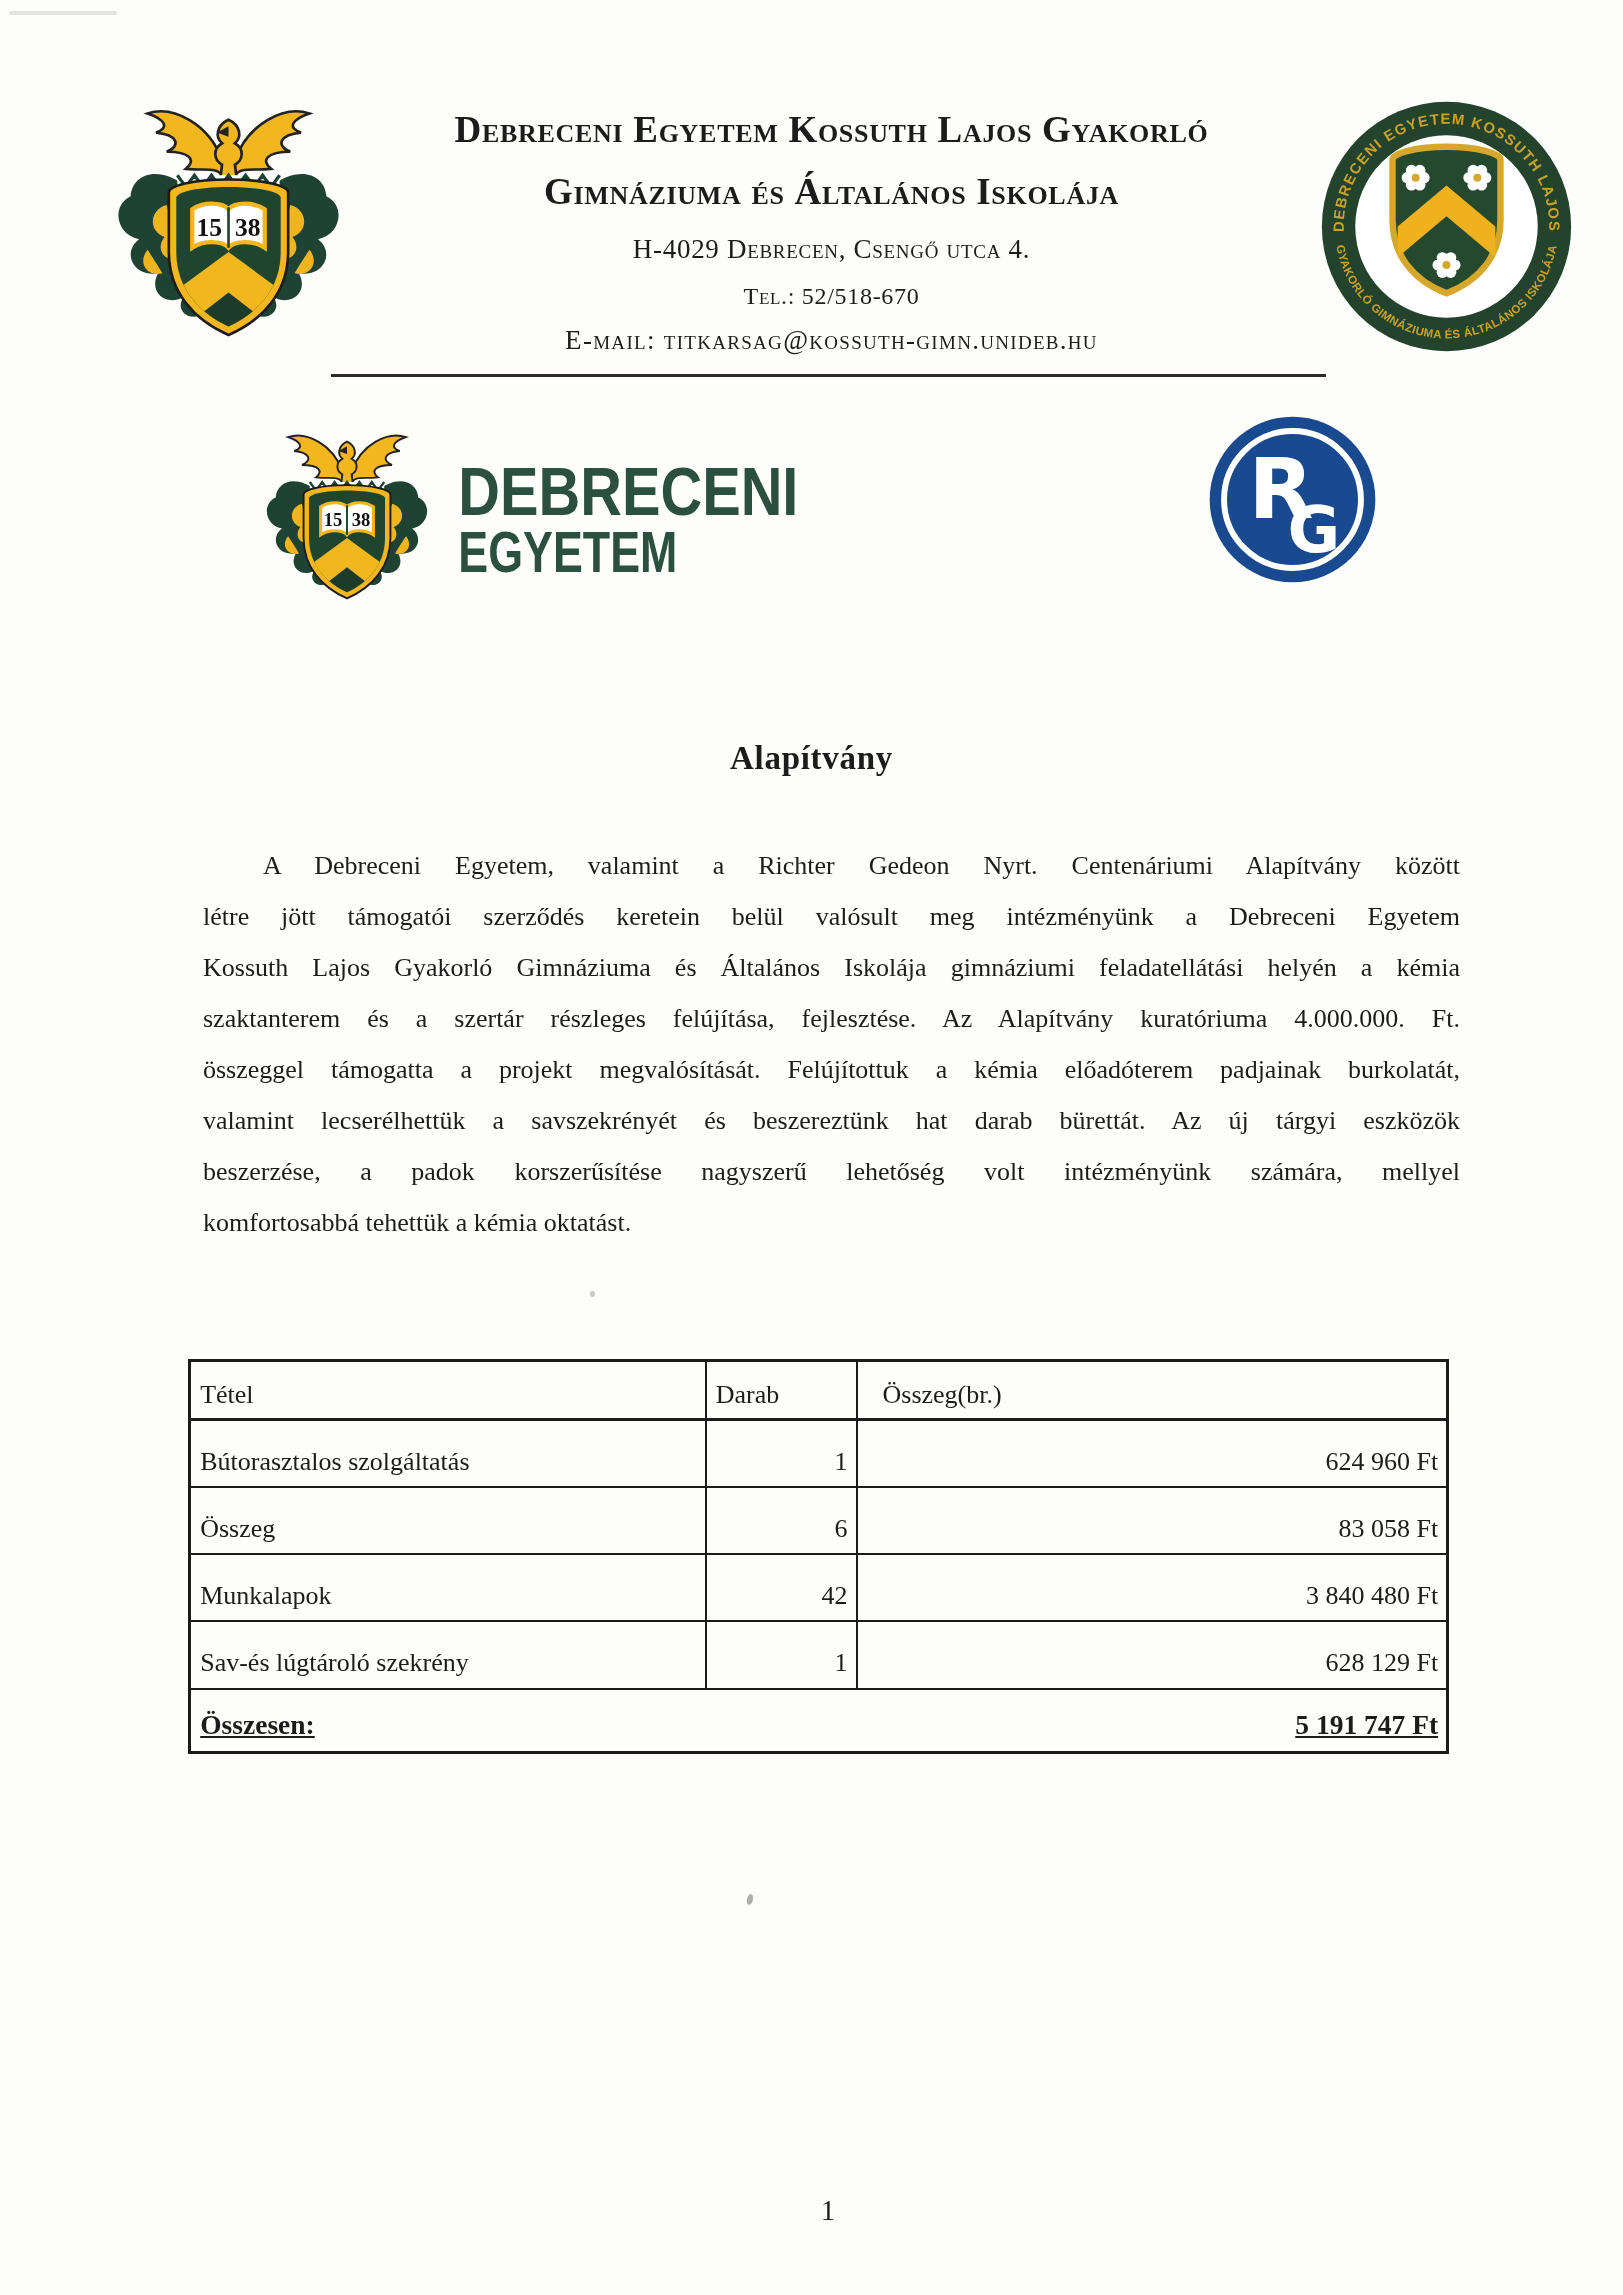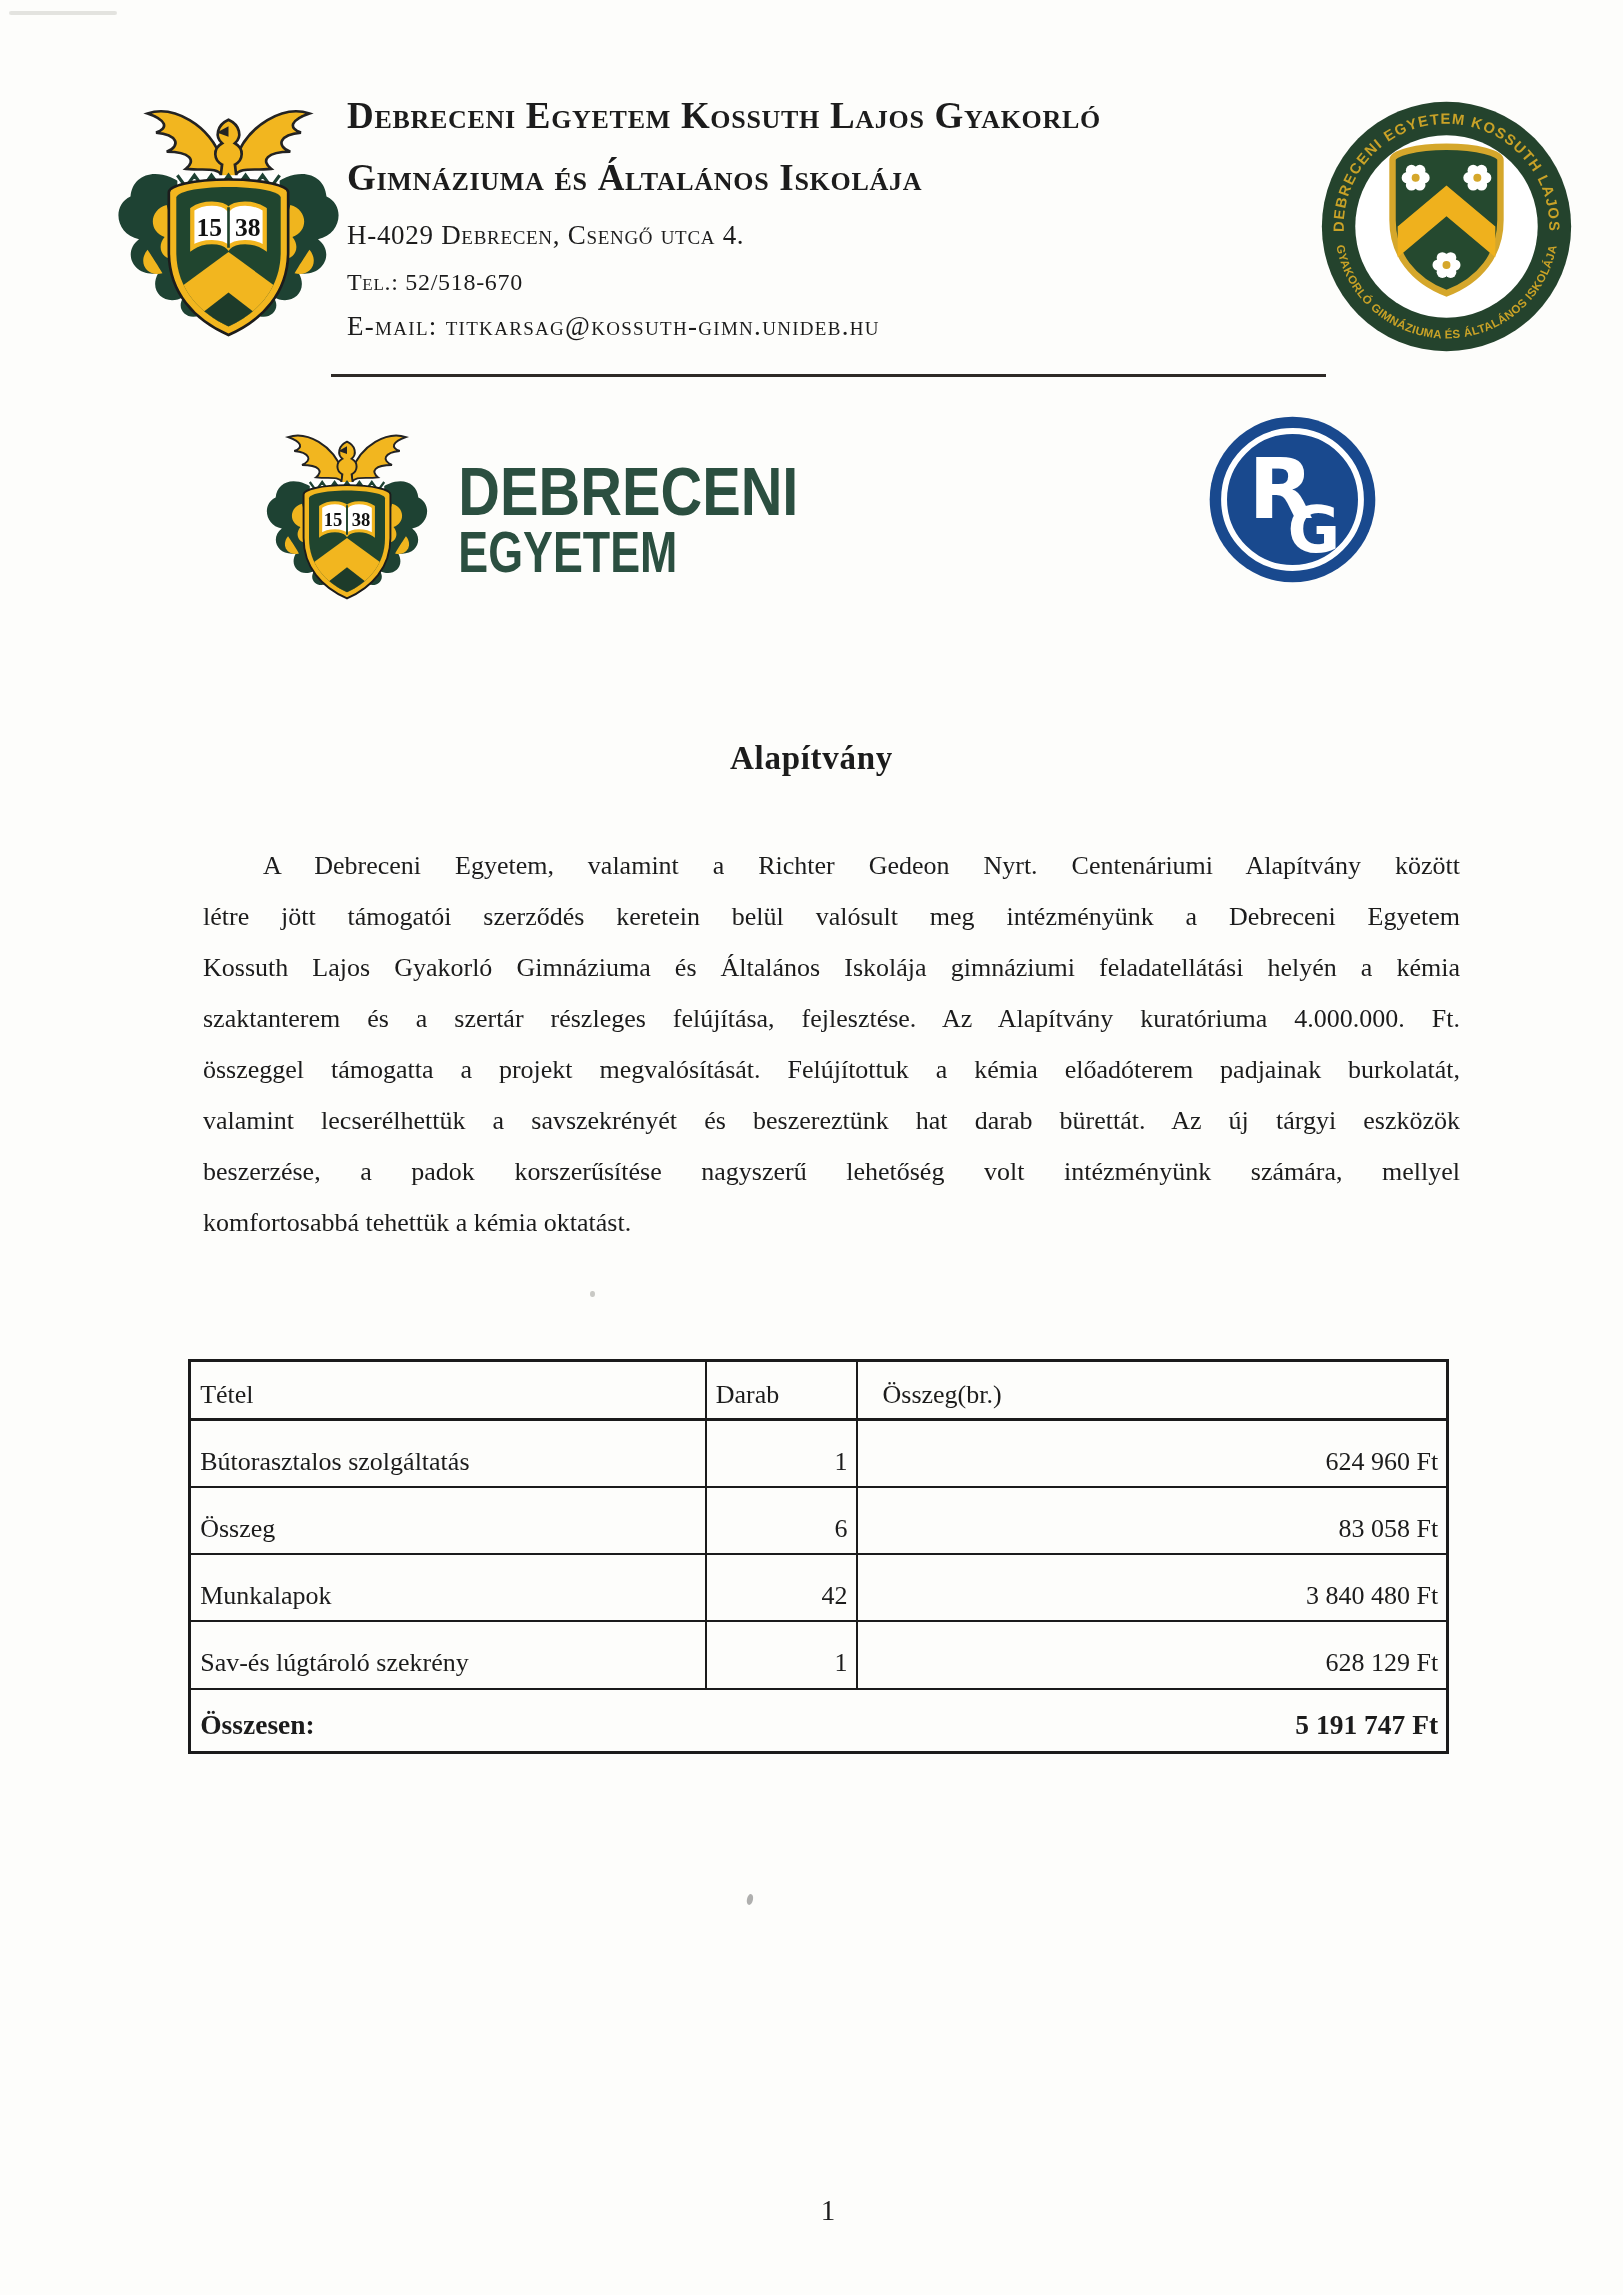--- a/index.html
+++ b/index.html
@@ -7,22 +7,22 @@
     position:relative;
     width:1623px;height:2295px;
     background:#fdfdfb;
     overflow:hidden;
     font-family:"Liberation Serif","DejaVu Serif",serif;
     color:#1c1c1c;
   }
   
   .crest1{position:absolute;left:110px;top:90px;width:237px;height:261px;}
   .headtext{
-    position:absolute;left:347px;top:84px;width:969px;
-    font-variant:small-caps;
+    position:absolute;left:347px;top:98px;width:969px;
+    text-align:center;font-variant:small-caps;
   }
   .h-line1{font-size:37px;font-weight:700;line-height:63px;letter-spacing:0.7px;}
   .h-line2{font-size:37px;font-weight:700;line-height:62px;letter-spacing:0.7px;}
   .h-line3{font-size:27px;line-height:52px;letter-spacing:0.7px;}
   .h-line4{font-size:24px;line-height:43px;letter-spacing:0.7px;font-family:Liberation Serif, serif;}
   .h-line5{font-size:27px;line-height:45px;letter-spacing:1.3px;}
   .seal{position:absolute;left:1318px;top:98px;width:257px;height:257px;}
   .rule{position:absolute;left:331px;top:374px;width:995px;height:3.3px;background:#2e2a26;}
   
   .crest2{position:absolute;left:261px;top:420px;width:172px;height:190px;}
@@ -54,21 +54,21 @@
   .cost-table td{
     vertical-align:bottom;height:56px;padding:0 0 9.2px 9.2px;
     border-bottom:2.6px solid #1b1b1b;
   }
   .cost-table .c-qty{border-left:2px solid #1b1b1b;border-right:2px solid #1b1b1b;}
   .cost-table td.c-qty,.cost-table td.c-amount{text-align:right;padding-right:7.9px;}
   .cost-table th.c-amount{padding-left:25px;}
   .cost-table tr.total td{
     border-bottom:none;height:51px;padding:0 7.9px 10.5px 9.2px;
   }
-  .total-flex{display:flex;justify-content:space-between;}
+  .total-flex{display:flex;justify-content:space-between;text-decoration:underline;}
   .total-flex span{font-weight:700;font-size:27.5px;}
   
   .page-number{
     position:absolute;left:0;top:2194px;width:1623px;
     text-align:center;font-size:29px;transform:translateX(16.4px);
   }
   
   .artifact-streak{position:absolute;left:9.2px;top:10.5px;width:108px;height:4.6px;
     background:#dcdcd8;opacity:.8;border-radius:2px;}
   .artifact-speck1{position:absolute;left:747px;top:1894px;width:5.9px;height:10.5px;

